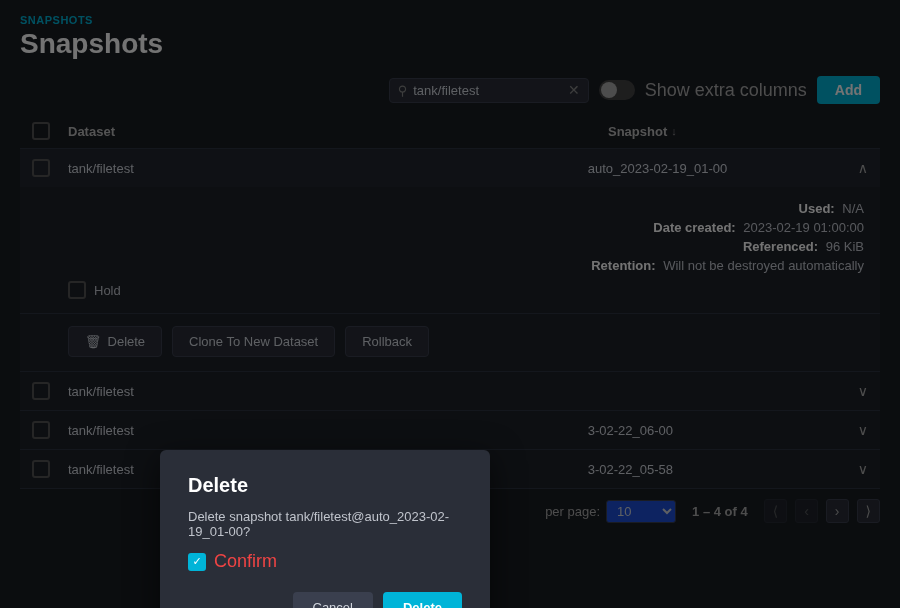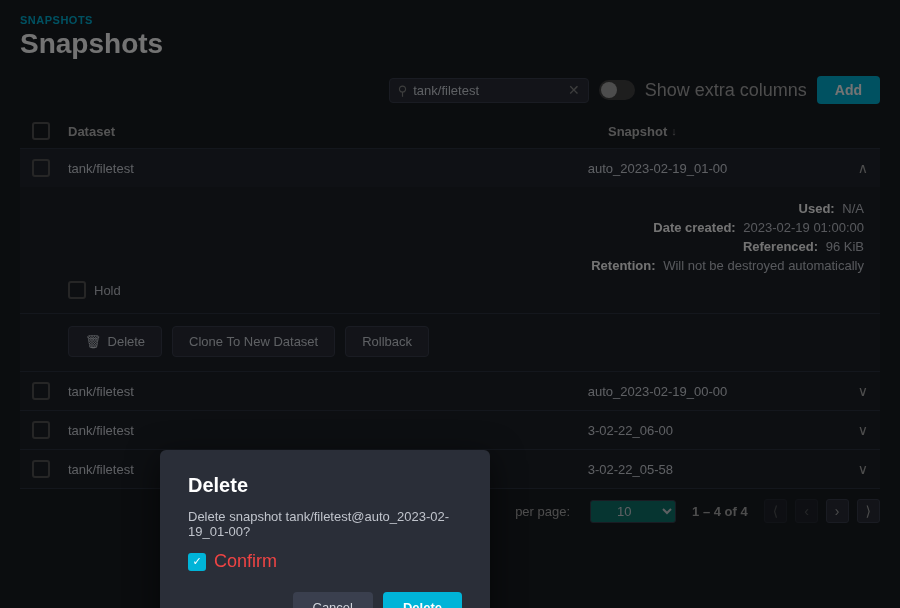--- a/index.html
+++ b/index.html
@@ -235,28 +235,28 @@
       align-items: center;
       justify-content: flex-end;
       padding: 10px 20px;
       gap: 8px;
       font-size: 13px;
       color: #aaa;
     }
     .rows-per-page {
       display: flex;
       align-items: center;
-      gap: 20px;
+      gap: 6px;
     }
     .rows-select {
-      background: #0f766e;
+      background: #1d4ed8;
       border: 1px solid #3a3f4e;
       border-radius: 3px;
       color: #d0d4dc;
-      padding: 2px 20px 2px 22px;
+      padding: 2px 20px 2px 6px;
       font-size: 13px;
       cursor: pointer;
     }
     .page-info { color: #aaa; font-size: 13px; margin: 0 8px; font-weight: bold; }
     .page-btn {
       background: #2a2e38;
       border: 1px solid #3a3f4e;
       color: #aaa;
       border-radius: 3px;
       padding: 3px 8px;
@@ -403,21 +403,20 @@
         <button class="btn-clone">Clone To New Dataset</button>
         <button class="btn-rollback">Rollback</button>
       </div>
     </div>
 
     <div class="table-row">
       <div class="row-check">
         <div class="checkbox"></div>
       </div>
       <div class="row-dataset">tank/filetest</div>
-      <div class="row-snapshot">auto_2023-02-19_00-00</div>
       <div class="row-chevron">∨</div>
     </div>
 
     <div class="table-row">
       <div class="row-check">
         <div class="checkbox"></div>
       </div>
       <div class="row-dataset">tank/filetest</div>
       <div class="row-snapshot">3-02-22_06-00</div>
       <div class="row-chevron">∨</div>

